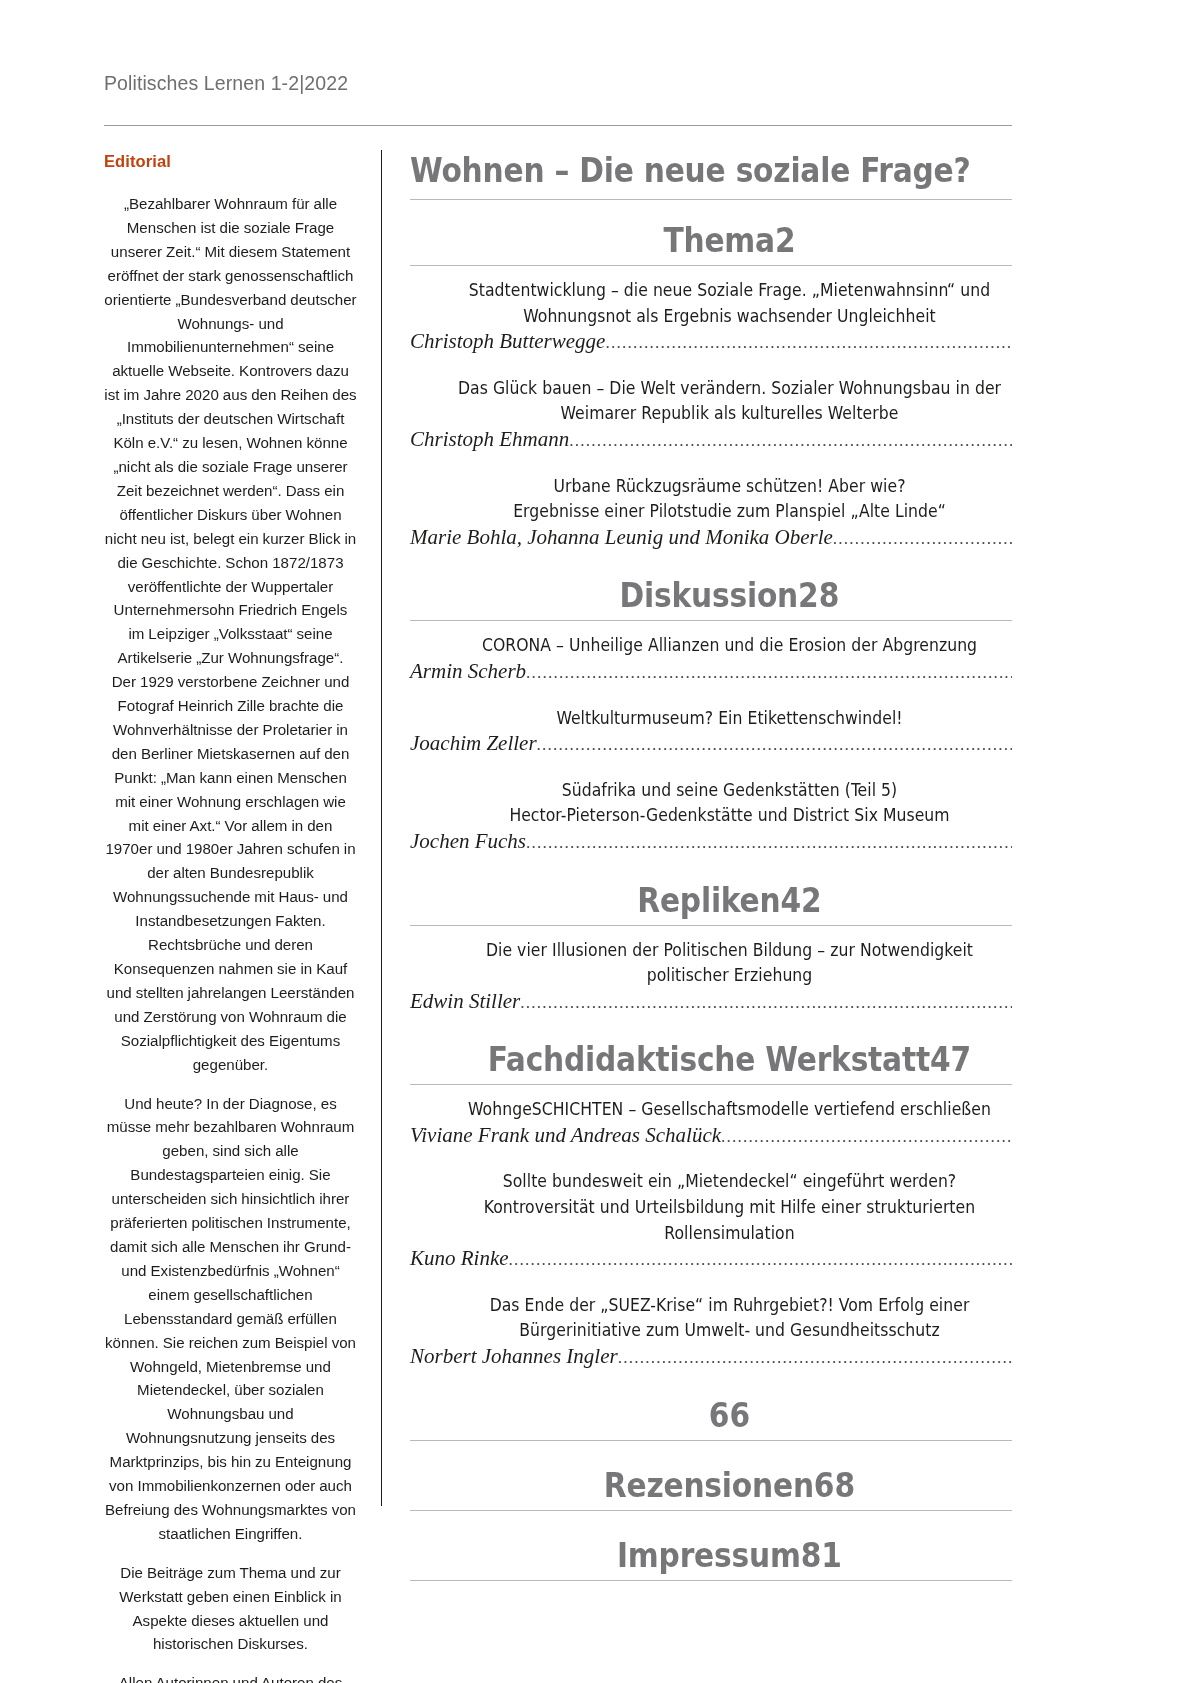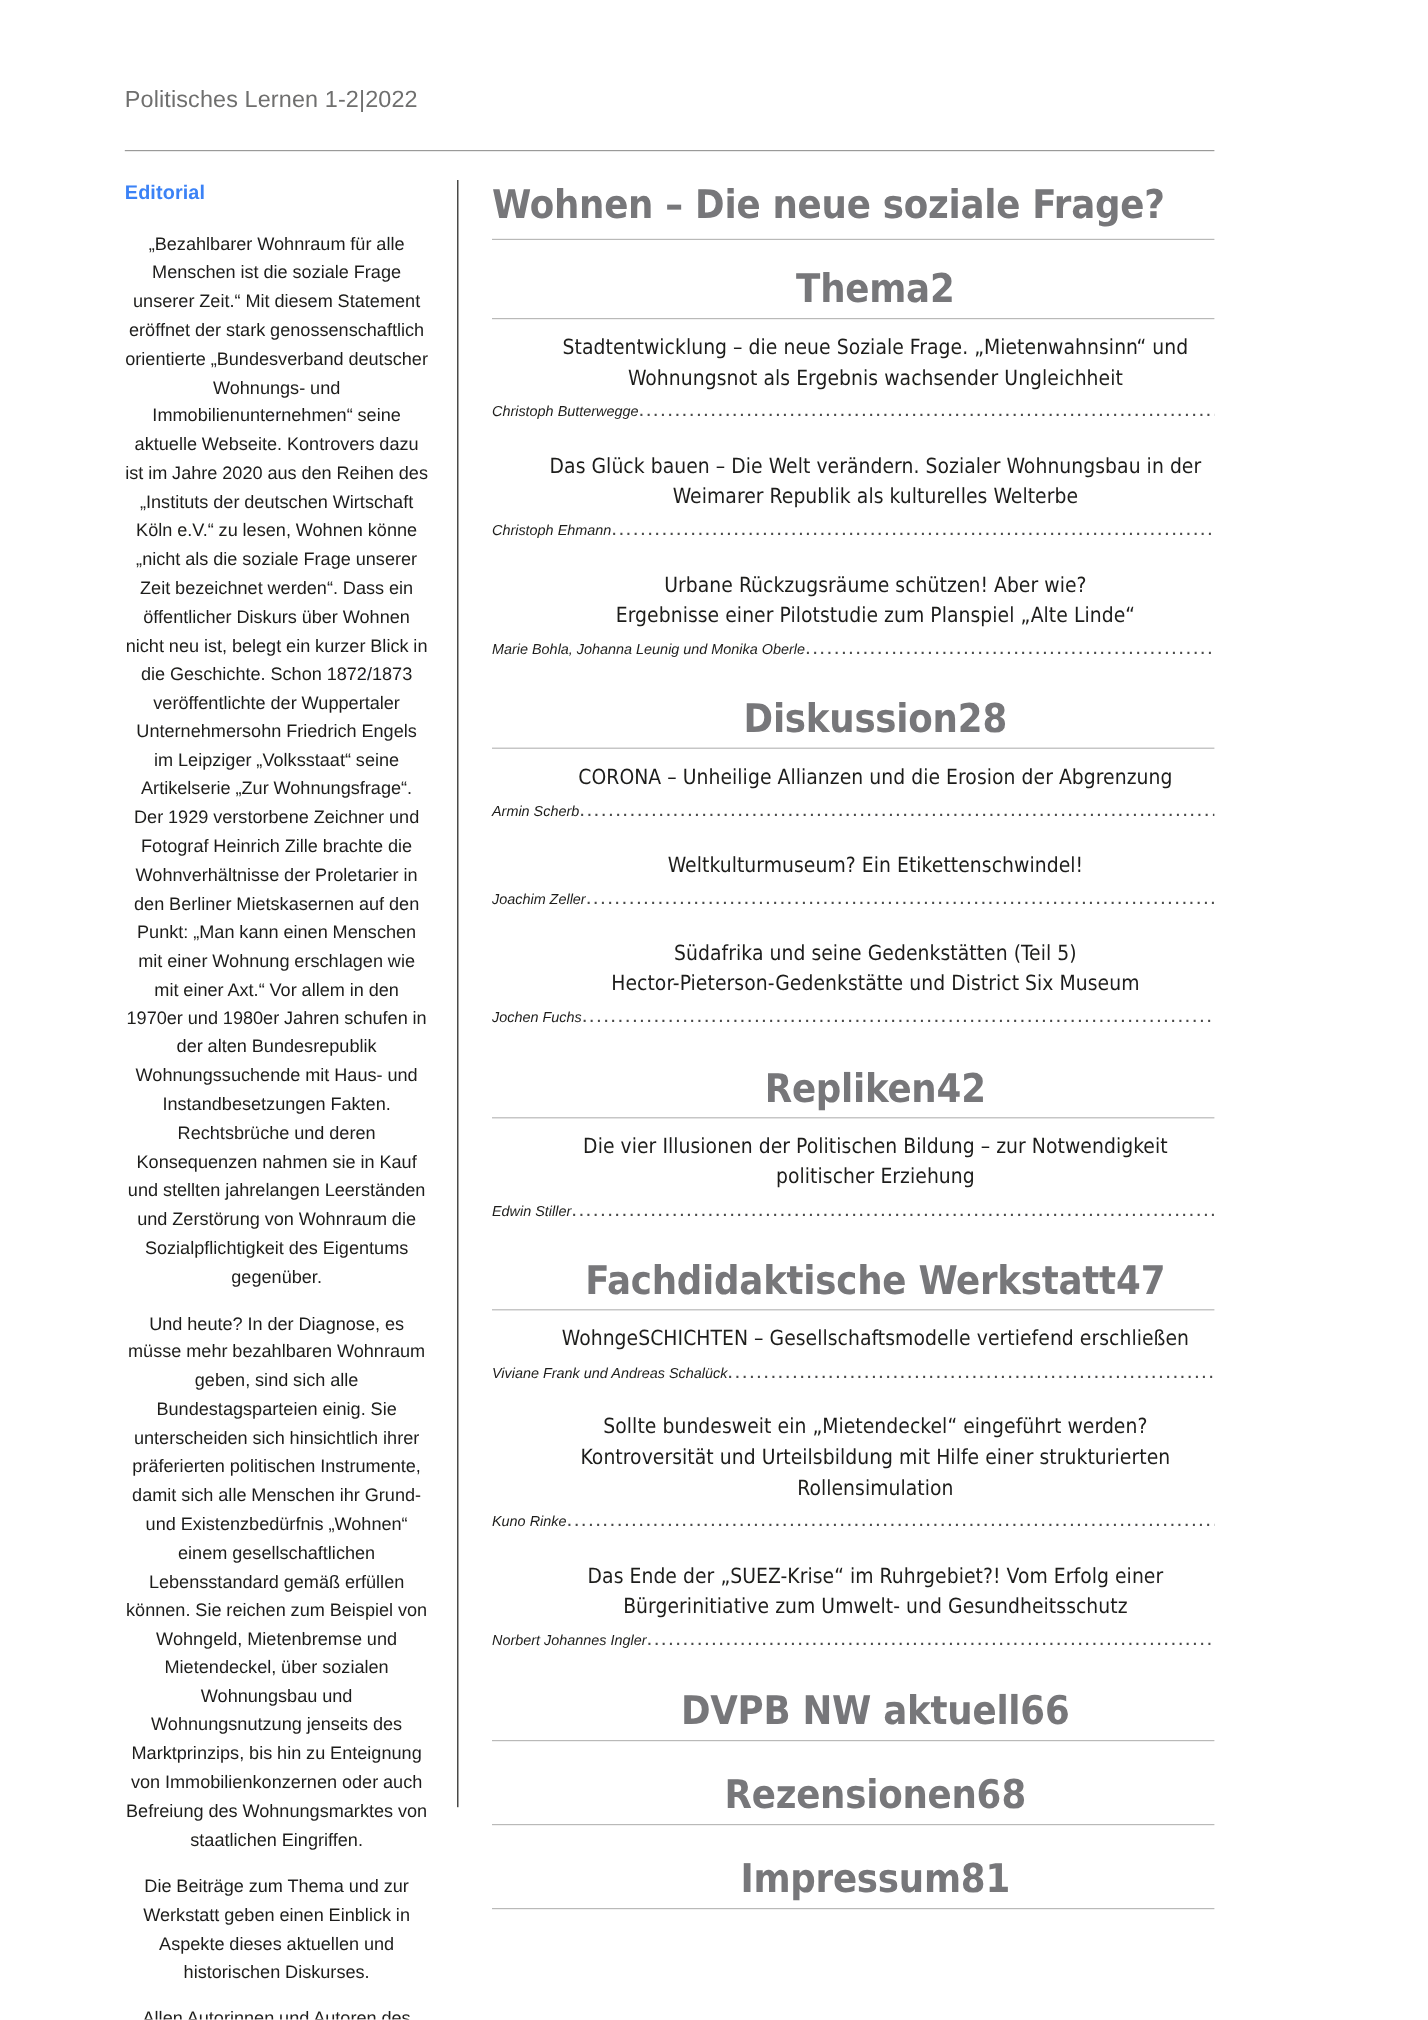--- a/index.html
+++ b/index.html
@@ -47,21 +47,21 @@
   
   .leftcol {
     position: absolute;
     left: 104px;
     top: 152px;
     width: 253px;
   }
   .editorial-title {
     font-size: 16.5px;
     font-weight: bold;
-    color: #3b82f6;
+    color: #c2410c;
     margin: 0 0 21px 0;
     letter-spacing: 0.1px;
   }
   .editorial-body p {
     margin: 0 0 15px 0;
     font-size: 15.1px;
     line-height: 23.9px;
     color: #1d1d1b;
     text-align: center;
     hyphens: none;
@@ -146,23 +146,23 @@
     color: #1d1d1b;
     letter-spacing: 0.05px;
     text-align: center;
   }
   .entry-title span { display: block; }
 
   .entry-author-row {
     display: flex;
     align-items: baseline;
     width: 100%;
-    font-family: Liberation Sans, sans-serif;
-    font-stretch: condensed;
-    font-size: 12px;
+    font-family: Liberation Serif, serif;
+    font-stretch: condensed;
+    font-size: 21px;
     line-height: 25.6px;
     color: #1d1d1b;
   }
   .entry-author {
     font-style: italic;
     white-space: nowrap;
     flex: 0 0 auto;
   }
   .leader {
     flex: 1 1 auto;
@@ -349,21 +349,20 @@
               <div class="entry-author-row">
                 <span class="entry-author">Norbert Johannes Ingler</span>
                 <span class="leader"></span>
                 <span class="entry-page">65</span>
               </div>
             </div>
           </div>
         </div>
         <div class="section section-empty">
           <div class="section-head">
-            <div class="sec-name">DVPB NW aktuell</div>
             <div class="sec-page">66</div>
           </div>
           <div class="rule-light"></div>
         </div>
         <div class="section section-empty">
           <div class="section-head">
             <div class="sec-name">Rezensionen</div>
             <div class="sec-page">68</div>
           </div>
           <div class="rule-light"></div>

